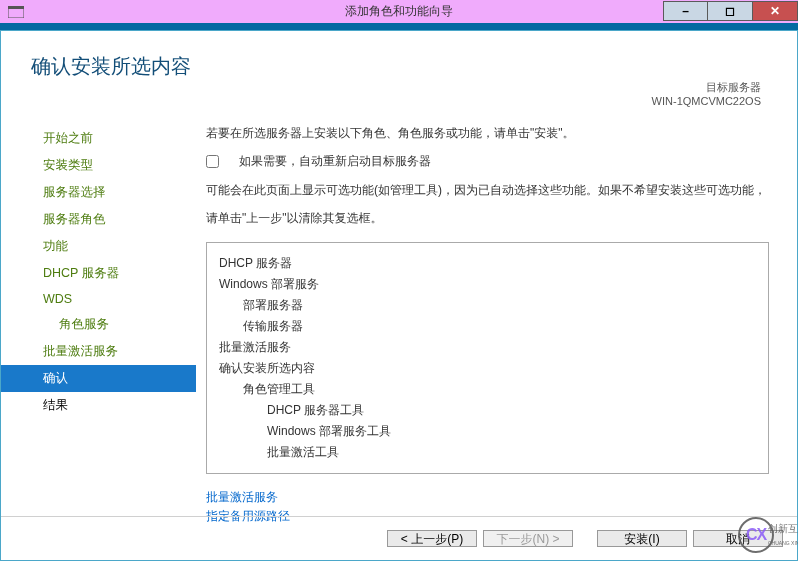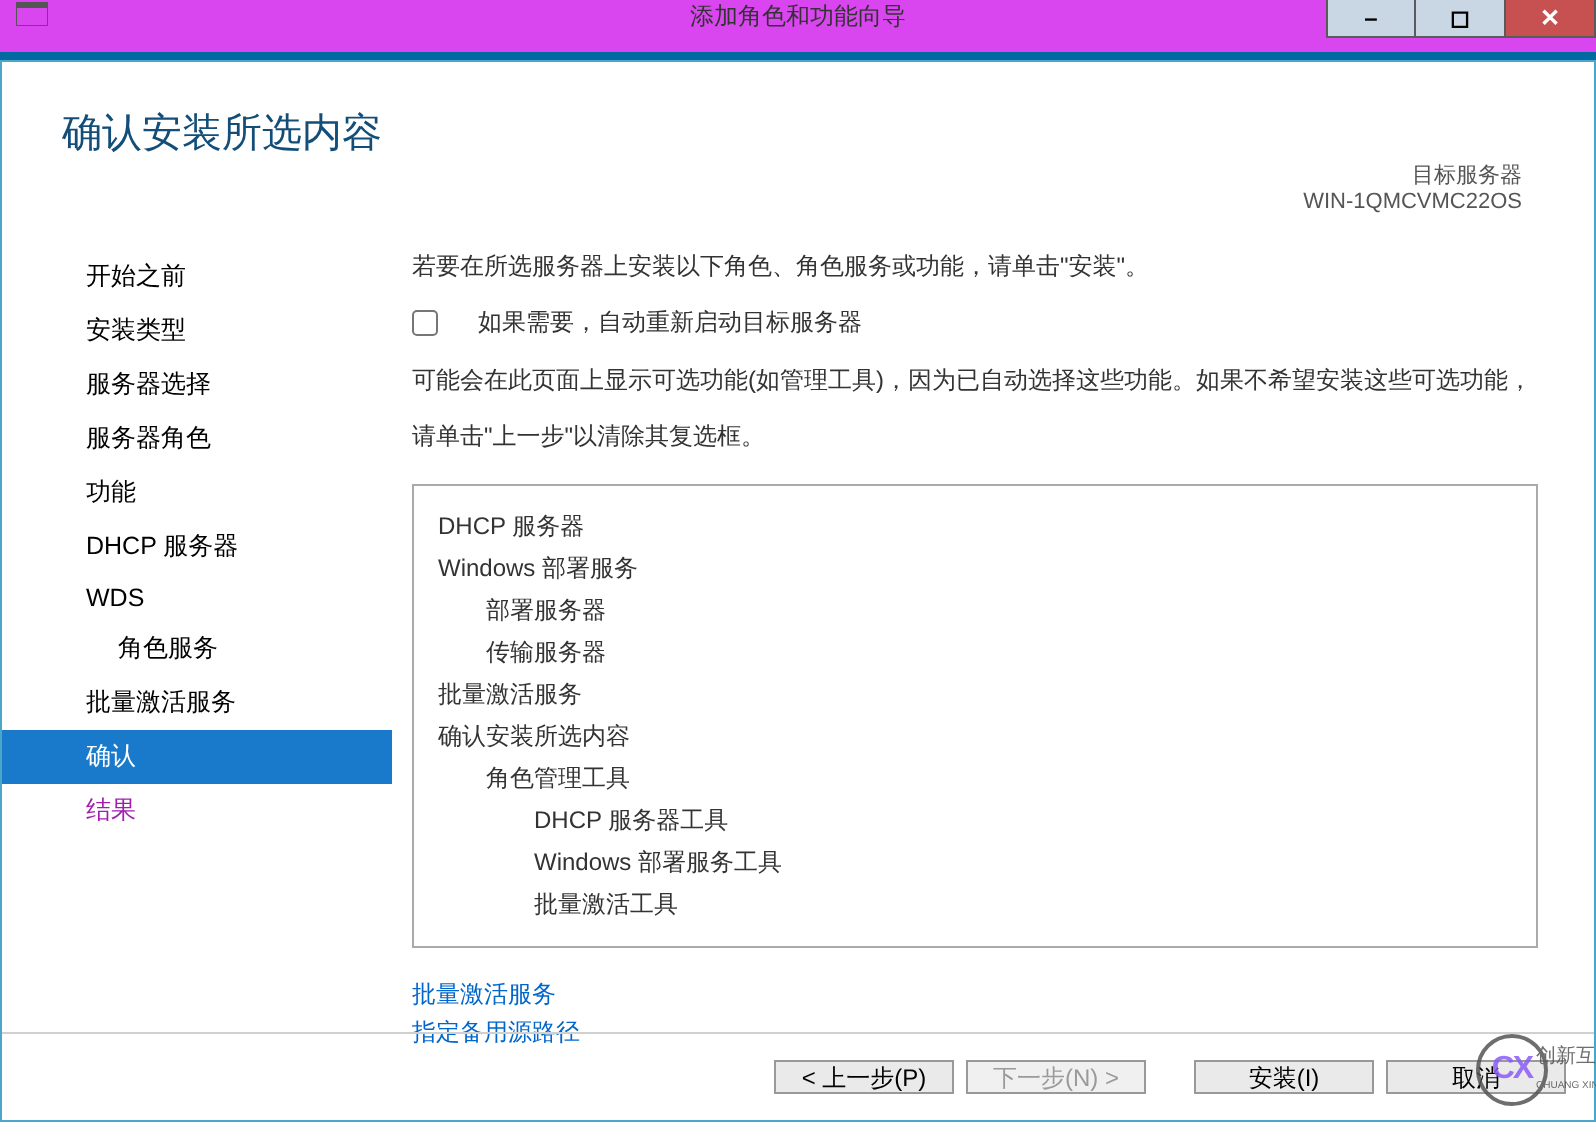--- a/index.html
+++ b/index.html
@@ -6,23 +6,24 @@
 body {
   font-family: "Microsoft YaHei", "Segoe UI", sans-serif;
   font-size: 12px;
   background: #fff;
   width: 798px;
   height: 561px;
   position: relative;
 }
 .titlebar {
   height: 30px;
-  background: #d946ef;
-  border-bottom: 4px solid #0369a1;
-  display: flex;
+  background: #f0abfc;
+  border-bottom: 7px solid #0369a1;
+  display: flex;
+  align-items: center;
   position: relative;
 }
 .titlebar .app-icon {
   width: 18px;
   height: 14px;
   margin-left: 8px;
   display: flex;
   align-items: center;
   color: #555;
 }
@@ -81,30 +82,30 @@
 .body {
   display: flex;
   height: 395px;
 }
 .sidebar {
   width: 195px;
   padding-top: 8px;
 }
 .sidebar .step {
   padding: 5px 0 5px 42px;
-  color: #000000;
+  color: #4d7c0f;
   font-size: 12.5px;
   cursor: pointer;
 }
 .sidebar .step.indent { padding-left: 58px; }
 .sidebar .step.active {
   background: #1979ca;
   color: #fff;
 }
-.sidebar .step.disabled { color: #a21caf; }
+.sidebar .step.disabled { color: #000000; }
 
 .content {
   flex: 1;
   padding: 6px 28px 0 10px;
   color: #333;
 }
 .intro { margin-bottom: 10px; line-height: 20px; }
 .checkbox-row {
   display: flex;
   align-items: center;

